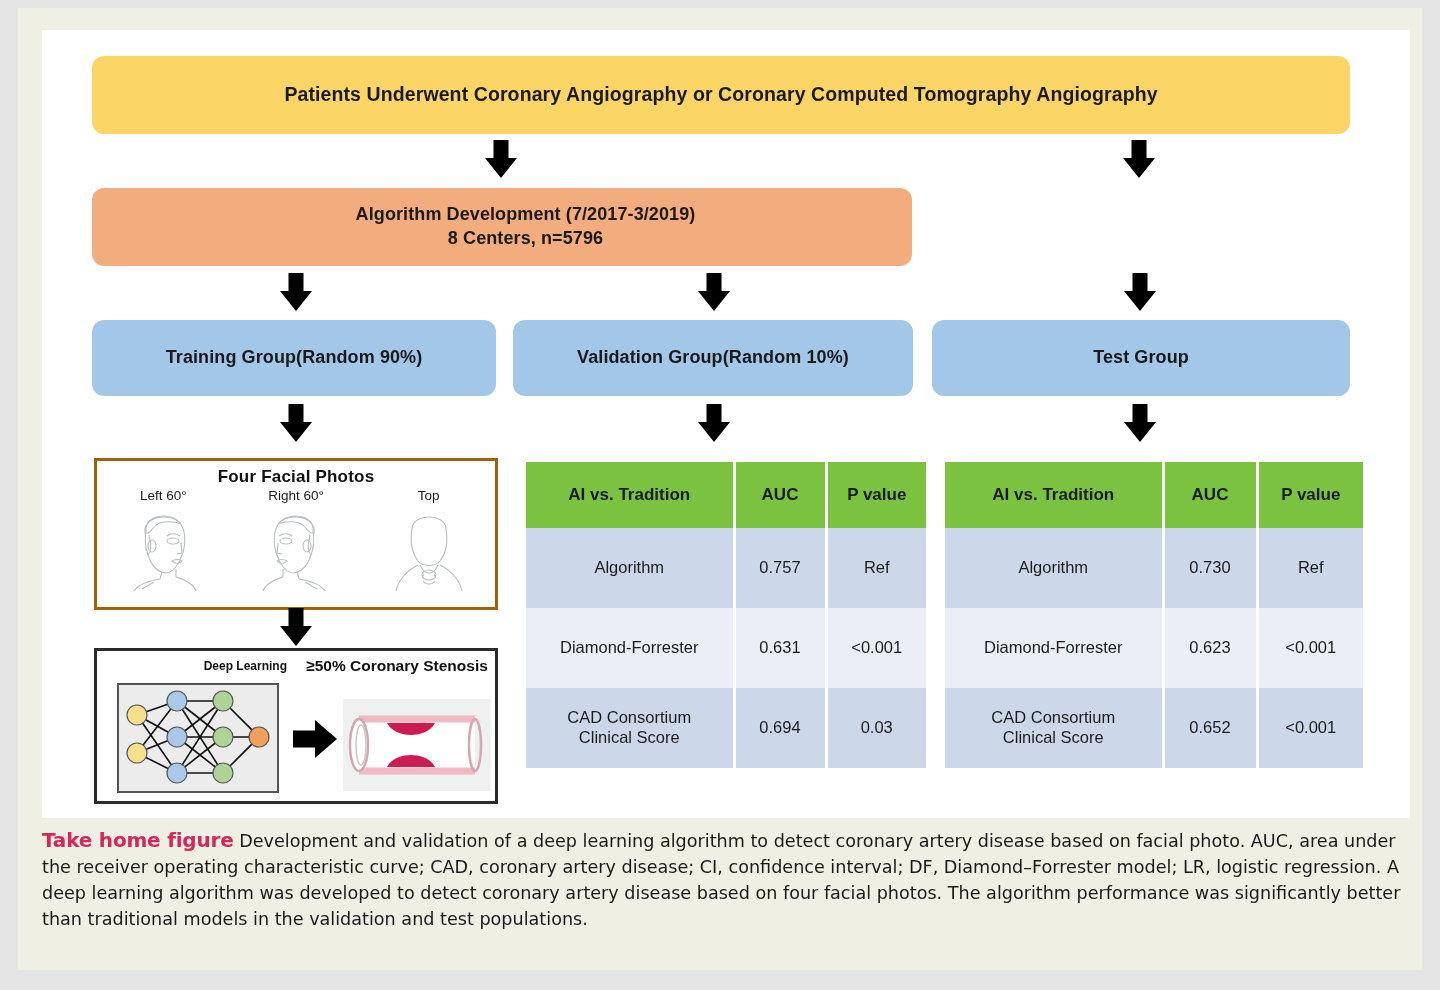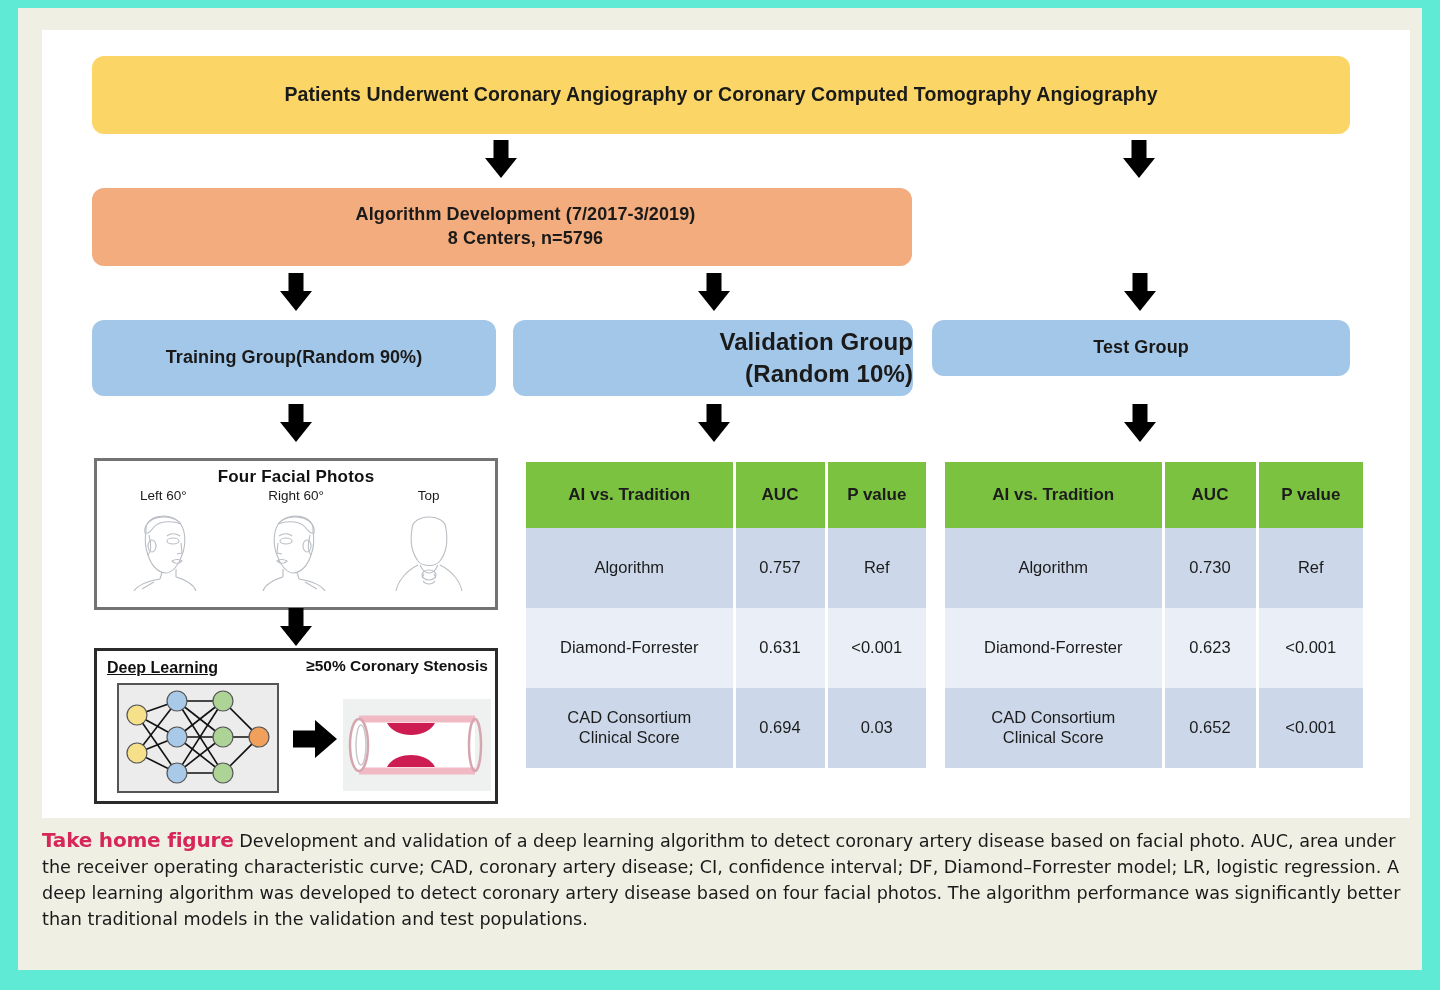--- a/index.html
+++ b/index.html
@@ -5,21 +5,21 @@
   * { box-sizing: border-box; margin: 0; padding: 0; }
   html, body {
     width: 1440px; height: 990px;
     background: #ffffff;
     font-family: "Liberation Sans", sans-serif;
     overflow: hidden;
   }
   #canvas {
     position: relative;
     width: 1440px; height: 990px;
-    background: #5eead4;
+    background: #e5e5e5;
   }
   
   .frame {
     position: absolute;
     left: 18px; top: 8px;
     width: 1404px; height: 962px;
     background: #f0efe3;
   }
   
   .panel {
@@ -82,21 +82,21 @@
     border-bottom: 19px solid transparent;
     border-left: 22px solid #000;
     border-right: none;
   }
 
   
   .photo-panel {
     position: absolute;
     left: 54px; top: 432px;
     width: 404px; height: 150px;
-    border: 3px solid #737373;
+    border: 3px solid #a16207;
     background: #fff;
   }
   .photo-title {
     text-align: center;
     font-weight: bold;
     font-size: 17px;
     color: #111;
     margin-top: 6px;
     letter-spacing: .2px;
   }
@@ -115,25 +115,24 @@
     position: absolute;
     left: 54px; top: 608px;
     width: 404px; height: 172px;
     border: 3px solid #2b2b2b;
     background: #fff;
   }
   .dl-left-title {
     position: absolute;
     left: 10px; top: 8px;
     width: 180px;
-    text-align: left;
-    font-weight: bold;
-    font-size: 16px;
+    text-align: right;
+    font-weight: bold;
+    font-size: 12px;
     color: #111;
-    text-decoration: underline;
   }
   .dl-right-title {
     position: absolute;
     left: 205px; top: 6px;
     width: 190px;
     text-align: center;
     font-weight: bold;
     font-size: 15.5px;
     color: #111;
     line-height: 1.18;
@@ -237,25 +236,25 @@
   </div>
   <div class="arrow" style="left:1140px; top:273px;">
     <div class="shaft"></div>
       <div class="head"></div>
   </div>
 
   <div class="node node-blue" style="left:92px; top:320px; width:404px; height:76px; font-size:18px; flex-direction:row;">
     <span>Training Group</span>
     <span>(Random 90%)</span>
   </div>
-  <div class="node node-blue" style="left:513px; top:320px; width:400px; height:76px; font-size:24px; flex-direction:column;align-items:flex-end;">
+  <div class="node node-blue" style="left:513px; top:320px; width:400px; height:76px; font-size:18px; flex-direction:row;">
     <span>Validation Group</span>
     <span>(Random 10%)</span>
   </div>
-  <div class="node node-blue" style="left:932px; top:320px; width:418px; height:56px; font-size:18px;">
+  <div class="node node-blue" style="left:932px; top:320px; width:418px; height:76px; font-size:18px;">
     <span>Test Group</span>
   </div>
 
   <div class="arrow" style="left:296px; top:404px;">
     <div class="shaft"></div>
       <div class="head"></div>
   </div>
   <div class="arrow" style="left:714px; top:404px;">
     <div class="shaft"></div>
       <div class="head"></div>

